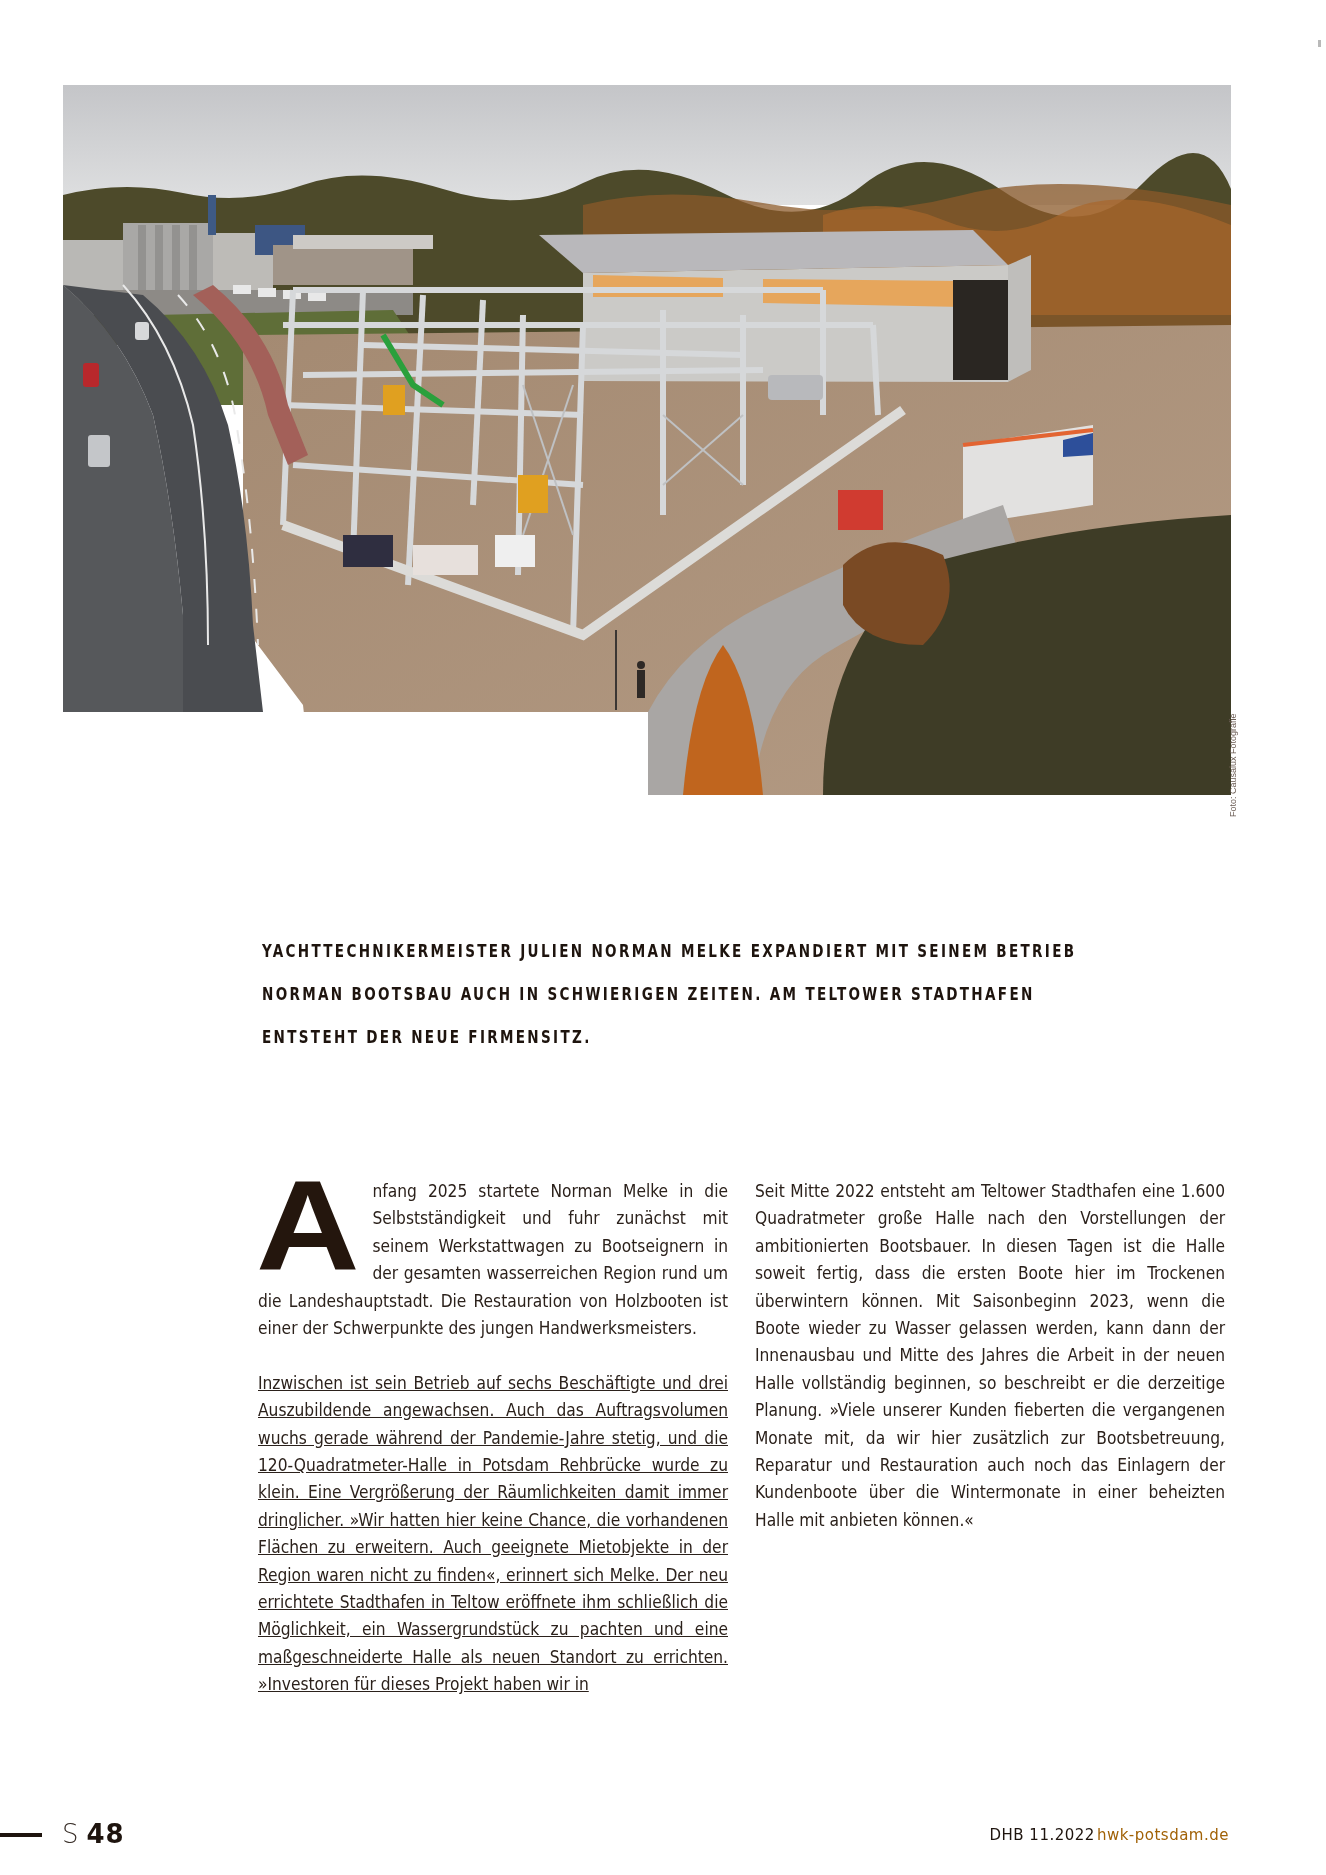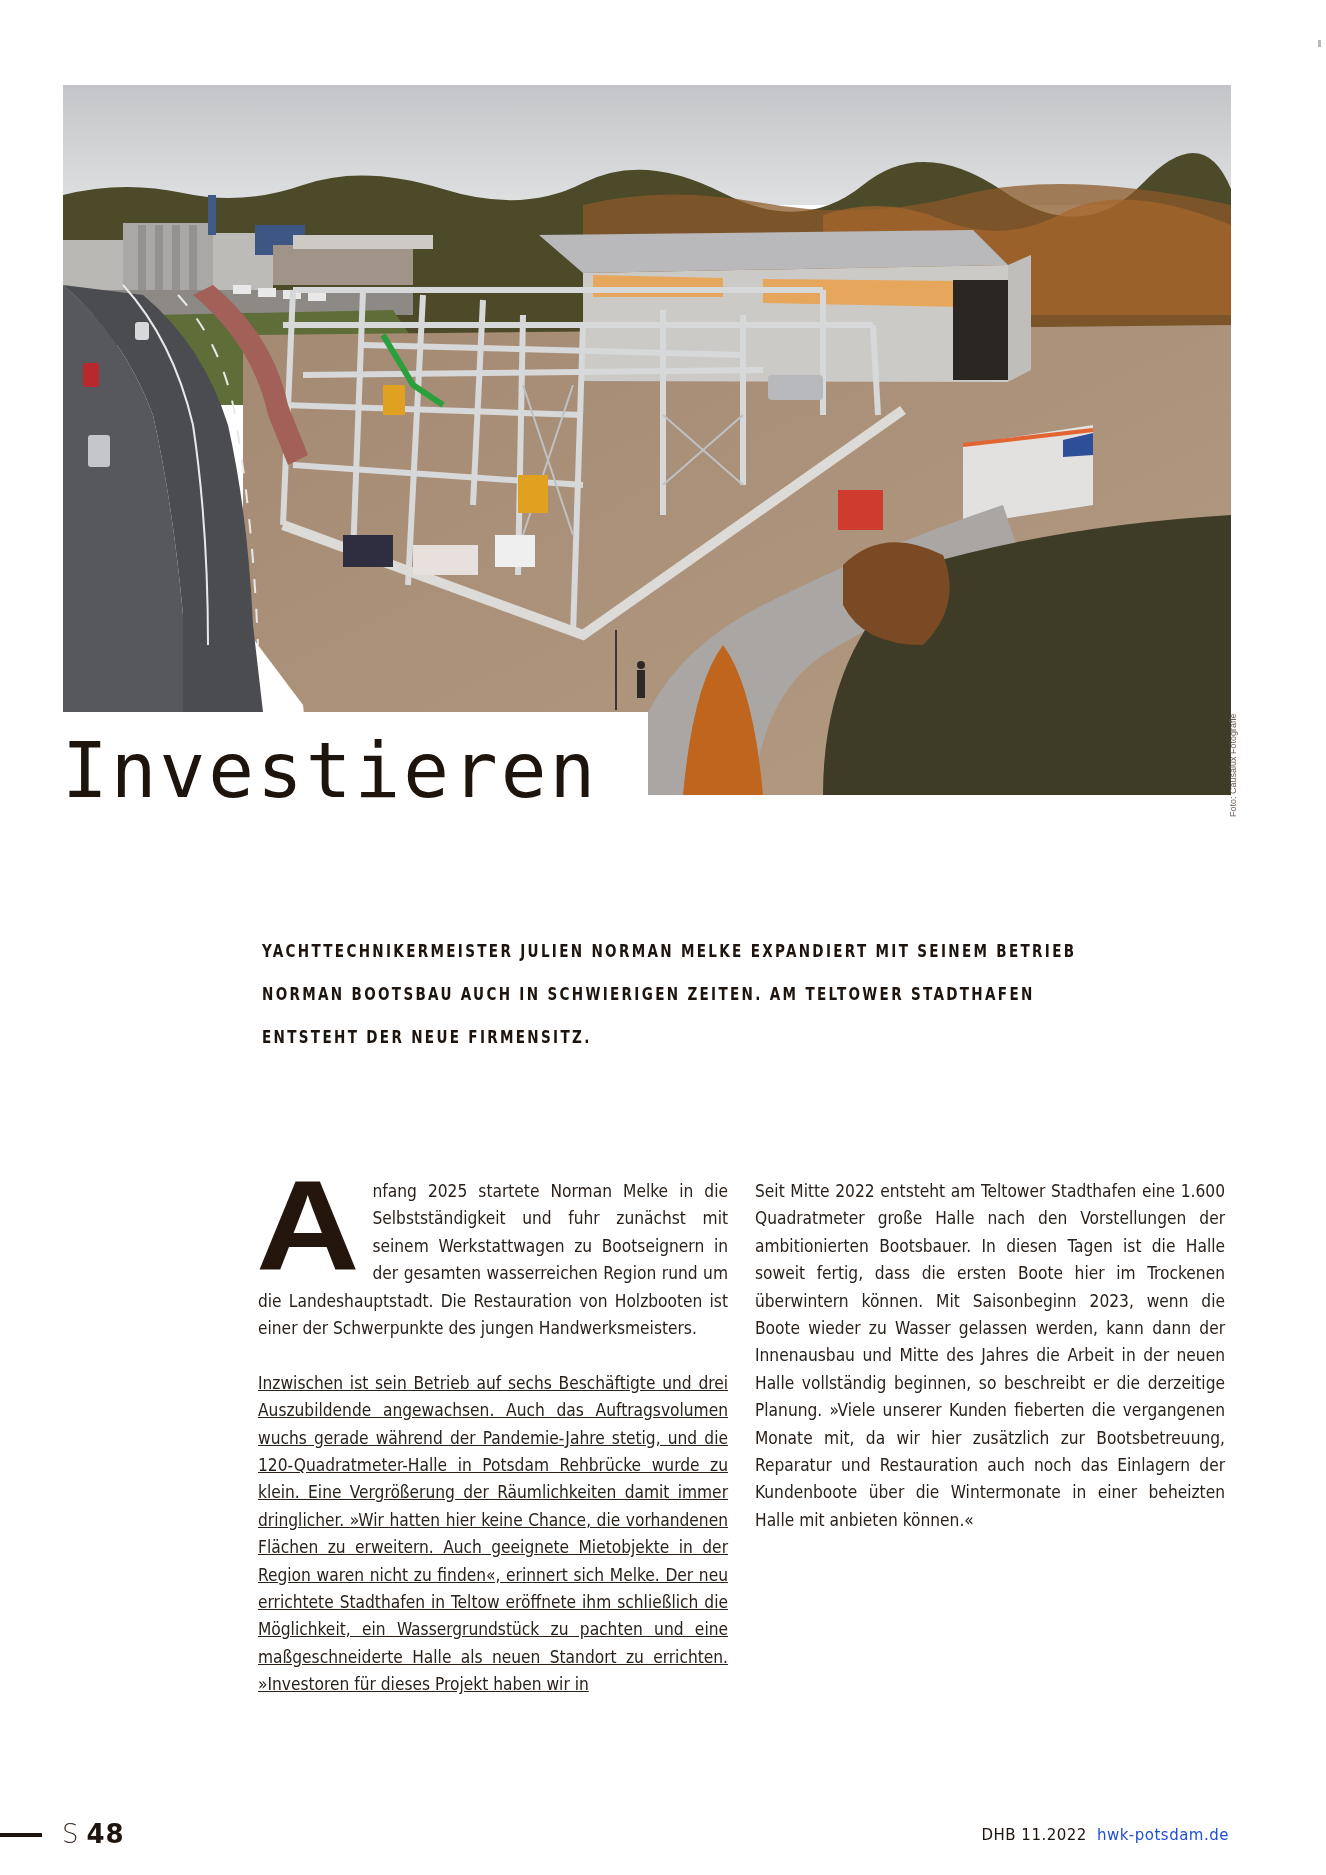--- a/index.html
+++ b/index.html
@@ -28,21 +28,21 @@
   .col p.last { margin-bottom: 4px; text-decoration: underline; }
   .dropcap { float: left; font-family: "Liberation Sans", sans-serif; font-weight: 900; font-size: 128px; line-height: 100px; height: 98px; margin: -2px 10px 0 -2px; color: #24160d; transform: scaleX(1.12); transform-origin: left top; padding-right: 14px; }
 
   
   .footer-rule { position: absolute; left: 0; top: 1833px; width: 42px; height: 4px; background: #1e140e; }
   .page-num { position: absolute; left: 62px; top: 1821px; font-size: 26px; line-height: 26px; color: #1e140e; white-space: nowrap; }
   .page-num .s { font-family: "DejaVu Sans", sans-serif; font-weight: 300; color: #3a302a; margin-right: 8px; }
   .page-num .n { font-family: "DejaVu Sans", sans-serif; font-weight: 700; letter-spacing: 1px; }
   .issue { position: absolute; right: 97px; top: 1826px; font-size: 15px; line-height: 18px; white-space: nowrap; }
   .issue .mag { font-family: "DejaVu Sans", sans-serif; font-weight: 400; color: #1e140e; letter-spacing: 0.5px; }
-  .issue .site { font-family: "DejaVu Sans", sans-serif; color: #1d4ed8; margin-left: 10px; letter-spacing: 0.5px; }
+  .issue .site { font-family: "DejaVu Sans", sans-serif; color: #a16207; margin-left: 2px; letter-spacing: 0.5px; }
   .edge-mark { position: absolute; left: 1318px; top: 40px; width: 3px; height: 7px; background: #8a8a8a; opacity: .6; }
 </style>
 </head>
 <body>
 
 <div class="photo">
   <svg viewBox="0 0 1168 710" preserveAspectRatio="none">
     <defs>
       <linearGradient id="sky" x1="0" y1="0" x2="0" y2="1">
         <stop offset="0" stop-color="#c4c5c8"></stop>
@@ -154,21 +154,20 @@
 
     <rect x="574" y="585" width="8" height="28" fill="#2e2926"></rect>
     <circle cx="578" cy="580" r="4" fill="#2e2926"></circle>
     <rect x="552" y="545" width="2" height="80" fill="#3b3633"></rect>
   </svg>
   <div class="photo-cutout"></div>
 </div>
 <div class="credit">Foto: Causalux Fotografie</div>
 
 <h1 class="headline">
-  <span>Investieren</span>
 </h1>
 
 <p class="lead">
   <span>YACHTTECHNIKERMEISTER JULIEN NORMAN MELKE EXPANDIERT MIT SEINEM BETRIEB</span>
   <span>NORMAN BOOTSBAU AUCH IN SCHWIERIGEN ZEITEN. AM TELTOWER STADTHAFEN</span>
   <span>ENTSTEHT DER NEUE FIRMENSITZ.</span>
 </p>
 
 <div class="col col-left">
   <p><span class="dropcap">A</span><span>nfang 2025 startete Norman Melke in die Selbstständigkeit und fuhr zunächst mit seinem Werkstattwagen zu Bootseignern in der gesamten wasserreichen Region rund um die Landes­hauptstadt. Die Restauration von Holzbooten ist einer der Schwerpunkte des jungen Handwerksmeisters.</span></p>

